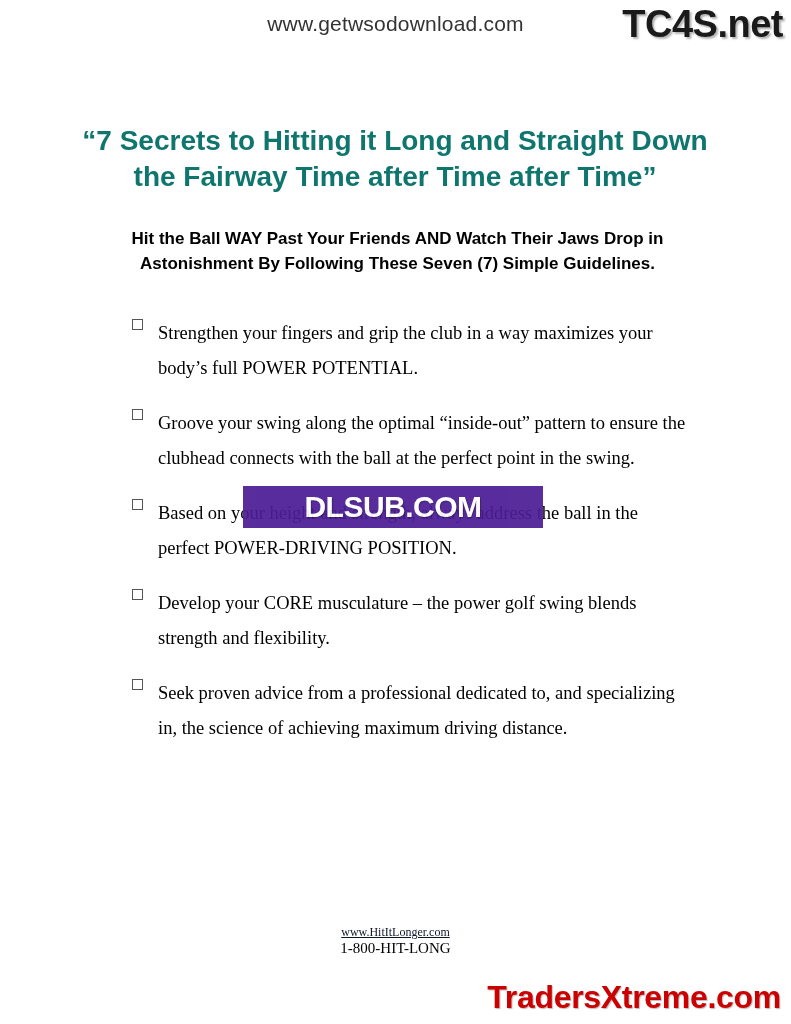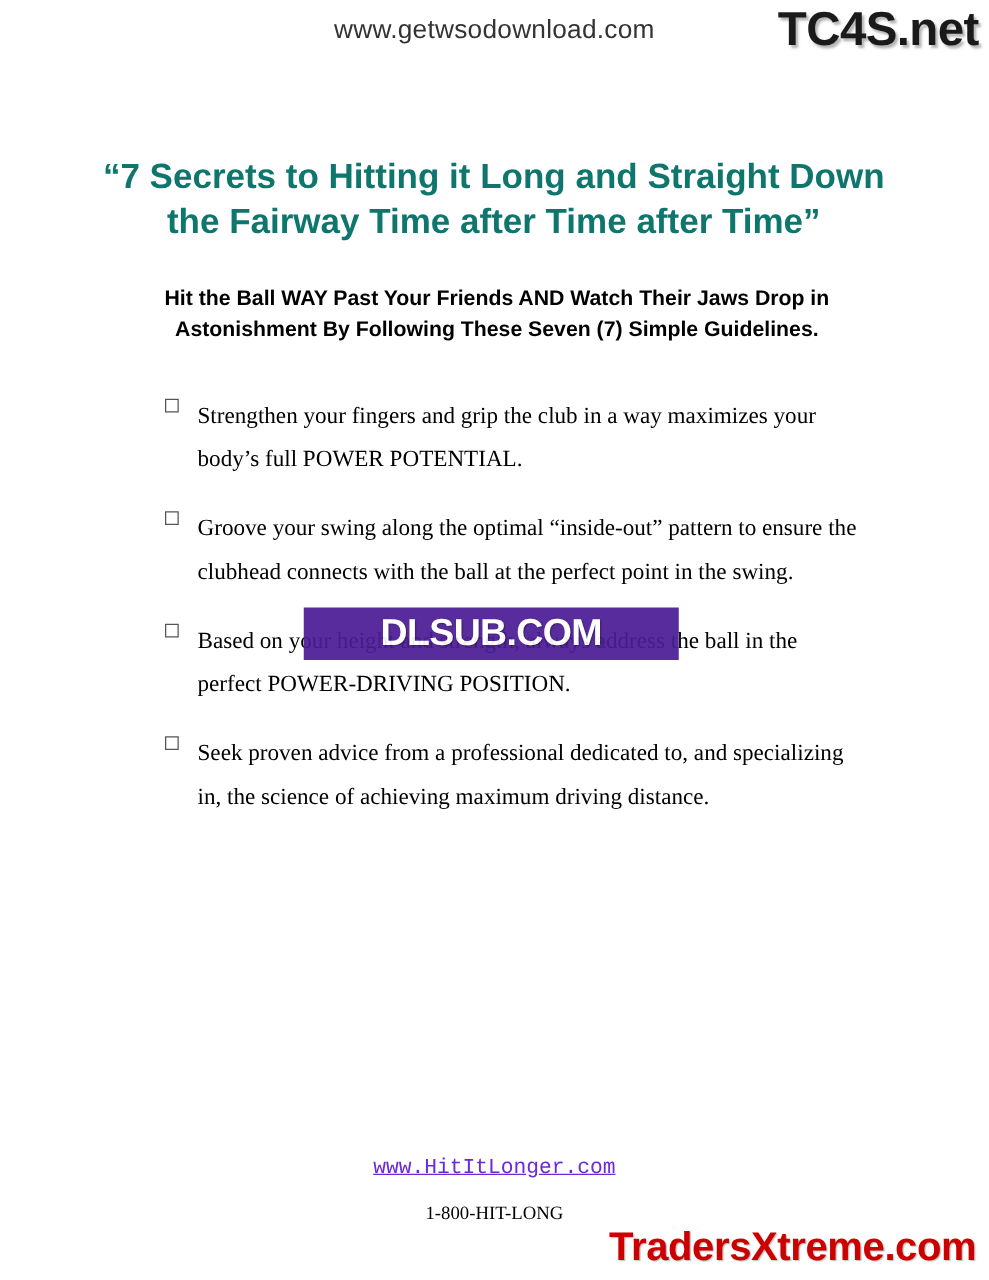--- a/index.html
+++ b/index.html
@@ -110,32 +110,32 @@
 
   
   .footer {
     position: absolute;
     top: 925px;
     left: 0;
     width: 791px;
     text-align: center;
   }
   .footer-link {
-    font-family: Liberation Mono, monospace;
-    font-size: 17px;
-    color: #6d28d9;
+    font-family: Liberation Serif, serif;
+    font-size: 12px;
+    color: #0f172a;
     text-decoration: underline;
     display: block;
   }
   .footer-phone {
     font-family: "Liberation Serif", serif;
     font-size: 15px;
     color: #000000;
     display: block;
-    margin-top: 19px;
+    margin-top: 0;
   }
   .tx-logo {
     position: absolute;
     right: 10px;
     bottom: 8px;
     font-family: "Liberation Sans", sans-serif;
     font-weight: bold;
     font-size: 32px;
     color: #cc0000;
     text-shadow: 1px 1px 1px rgba(120,120,120,0.5);
@@ -187,20 +187,24 @@
     <div class="bullet-item">
       <span class="bullet-marker"></span>
       <span>Groove your swing along the optimal “inside-out” pattern to ensure the clubhead  connects with the ball at the perfect point in the swing.</span>
     </div>
     <div class="bullet-item">
       <span class="bullet-marker"></span>
       <span>Based on your height and strength, always address the ball in the perfect POWER-DRIVING POSITION.</span>
     </div>
     <div class="bullet-item">
       <span class="bullet-marker"></span>
+      <span>Develop your CORE musculature – the power golf swing blends strength and flexibility.</span>
+    </div>
+    <div class="bullet-item">
+      <span class="bullet-marker"></span>
       <span>Seek proven advice from a professional  dedicated to, and specializing  in, the science of achieving  maximum driving distance.</span>
     </div>
   </div>
 
   <div class="watermark">
     <span class="watermark-text">DLSUB.COM</span>
   </div>
 
   <div class="footer">
     <a class="footer-link" href="#">www.HitItLonger.com</a>

